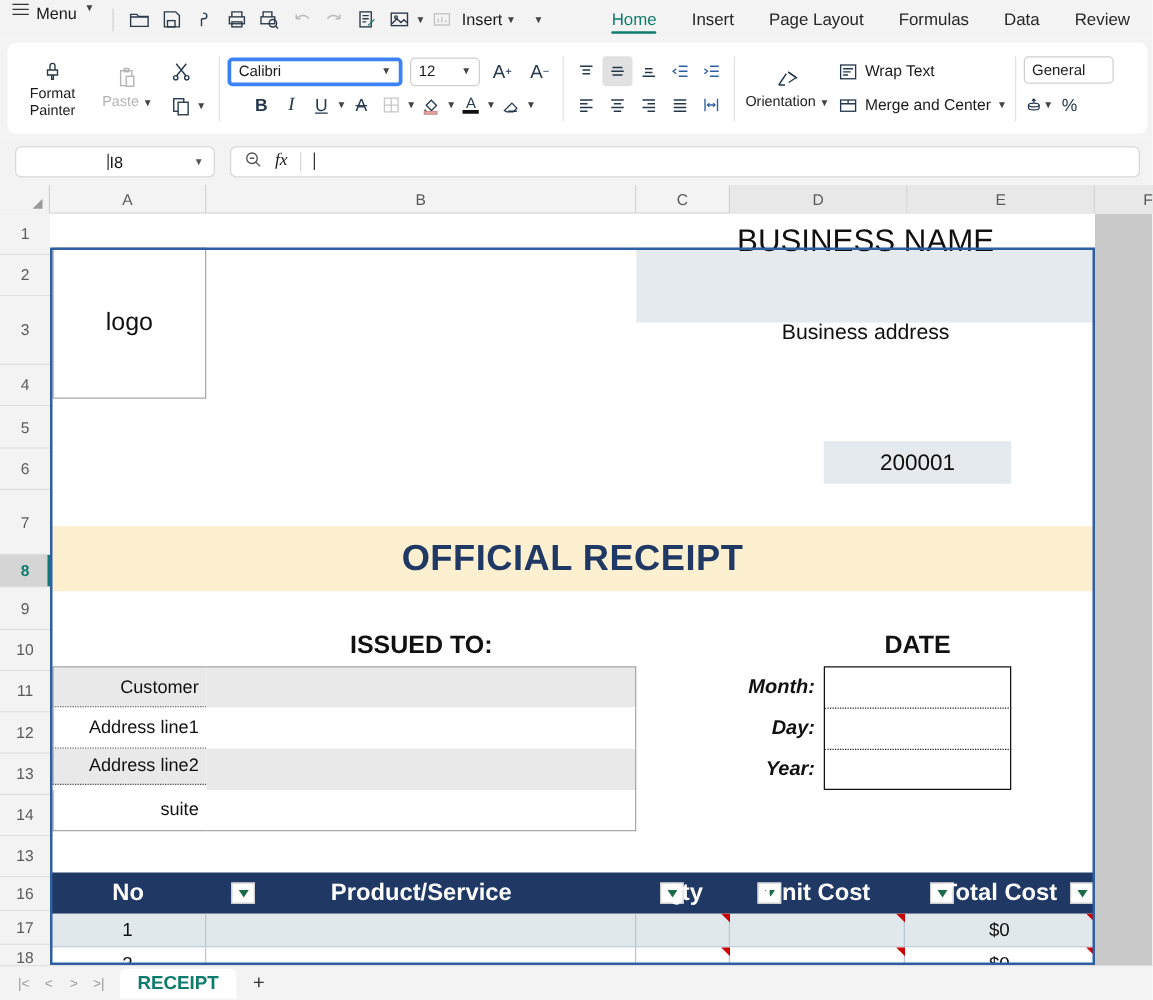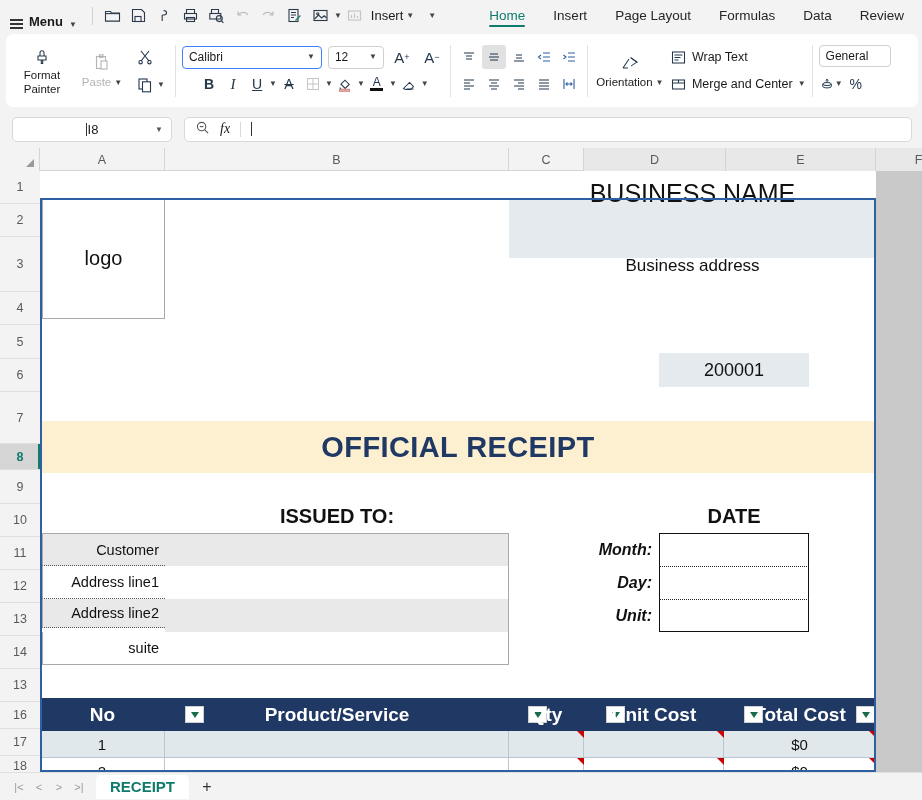--- a/index.html
+++ b/index.html
@@ -11,22 +11,22 @@
     -webkit-font-smoothing: antialiased;
   }
 
   
   .topbar {
     position: absolute; top: 0; left: 0; width: 922px; height: 31px;
     background: #f3f3f3;
     display: flex; align-items: center;
   }
   .menu-btn {
-    display: flex; align-items: flex-end; gap: 6px;
-    padding: 0 8px 0 10px; height: 26px; font-size: 13px; color: #1a1a1a; font-weight: bold;
+    display: flex; align-items: flex-start; gap: 6px;
+    padding: 0 8px 0 10px; height: 26px; font-size: 13px; color: #1a1a1a;
   }
   .hamburger { display: inline-flex; flex-direction: column; gap: 2.5px; width: 13px; }
   .hamburger i { display: block; height: 1.5px; background: #333; width: 100%; }
   .caret { font-size: 8px; color: #444; line-height: 1; }
   .tb-sep { width: 1px; height: 18px; background: #d2d2d2; margin: 0 7px; }
   .tb-icon {
     width: 26px; height: 26px; display: inline-flex;
     align-items: center; justify-content: center;
     color: #2b3a4a;
   }
@@ -68,21 +68,21 @@
   }
   .bigbtn.dim { color: #b4b4b4; }
   .bigbtn .lbl { white-space: pre-line; }
   .smallcol { display: flex; flex-direction: column; gap: 1px; }
   .smallbtn {
     height: 27px; display: flex; align-items: center; gap: 3px;
     padding: 0 4px; font-size: 11.5px; color: #1a1a1a;
   }
 
   .fontname {
-    width: 140px; height: 23px; border: 1px solid #3b82f6; border-radius: 4px;
+    width: 140px; height: 23px; border: 3px solid #3b82f6; border-radius: 4px;
     display: flex; align-items: center; padding: 0 6px; font-size: 12px;
     color: #1a1a1a; background: #fff; justify-content: space-between;
   }
   .fontsize {
     width: 56px; height: 23px; border: 1px solid #cfcfcf; border-radius: 4px;
     display: flex; align-items: center; padding: 0 6px; font-size: 12px;
     color: #1a1a1a; background: #fff; justify-content: space-between;
   }
   .iconbtn {
     width: 24px; height: 24px; display: inline-flex; align-items: center;
@@ -612,21 +612,21 @@
     </div>
 
     <div style="position:absolute; left:469px; top:362px;">
       <div class="cell" style="left:0; top:0; width:150px; height:33px; align-items:center; justify-content:flex-end; padding-right:7px;">
         <span style="font-size:16px; font-weight:bold; font-style:italic; color:#111;">Month:</span>
       </div>
       <div class="cell" style="left:0; top:33px; width:150px; height:33px; align-items:center; justify-content:flex-end; padding-right:7px;">
         <span style="font-size:16px; font-weight:bold; font-style:italic; color:#111;">Day:</span>
       </div>
       <div class="cell" style="left:0; top:66px; width:150px; height:33px; align-items:center; justify-content:flex-end; padding-right:7px;">
-        <span style="font-size:16px; font-weight:bold; font-style:italic; color:#111;">Unit:</span>
+        <span style="font-size:16px; font-weight:bold; font-style:italic; color:#111;">Year:</span>
       </div>
 
       <div class="cell" style="left:150px; top:0; width:150px; height:99px; border:1.5px solid #111; background:#fff;"></div>
       <div style="position:absolute; left:150px; top:33px; width:150px; height:0; border-top:1px dotted #222;"></div>
       <div style="position:absolute; left:150px; top:66px; width:150px; height:0; border-top:1px dotted #222;"></div>
       <div class="cell" style="left:150px; top:1px; width:148px; height:32px;">
         <span></span>
       </div>
       <div class="cell" style="left:150px; top:34px; width:148px; height:32px;">
         <span></span>

